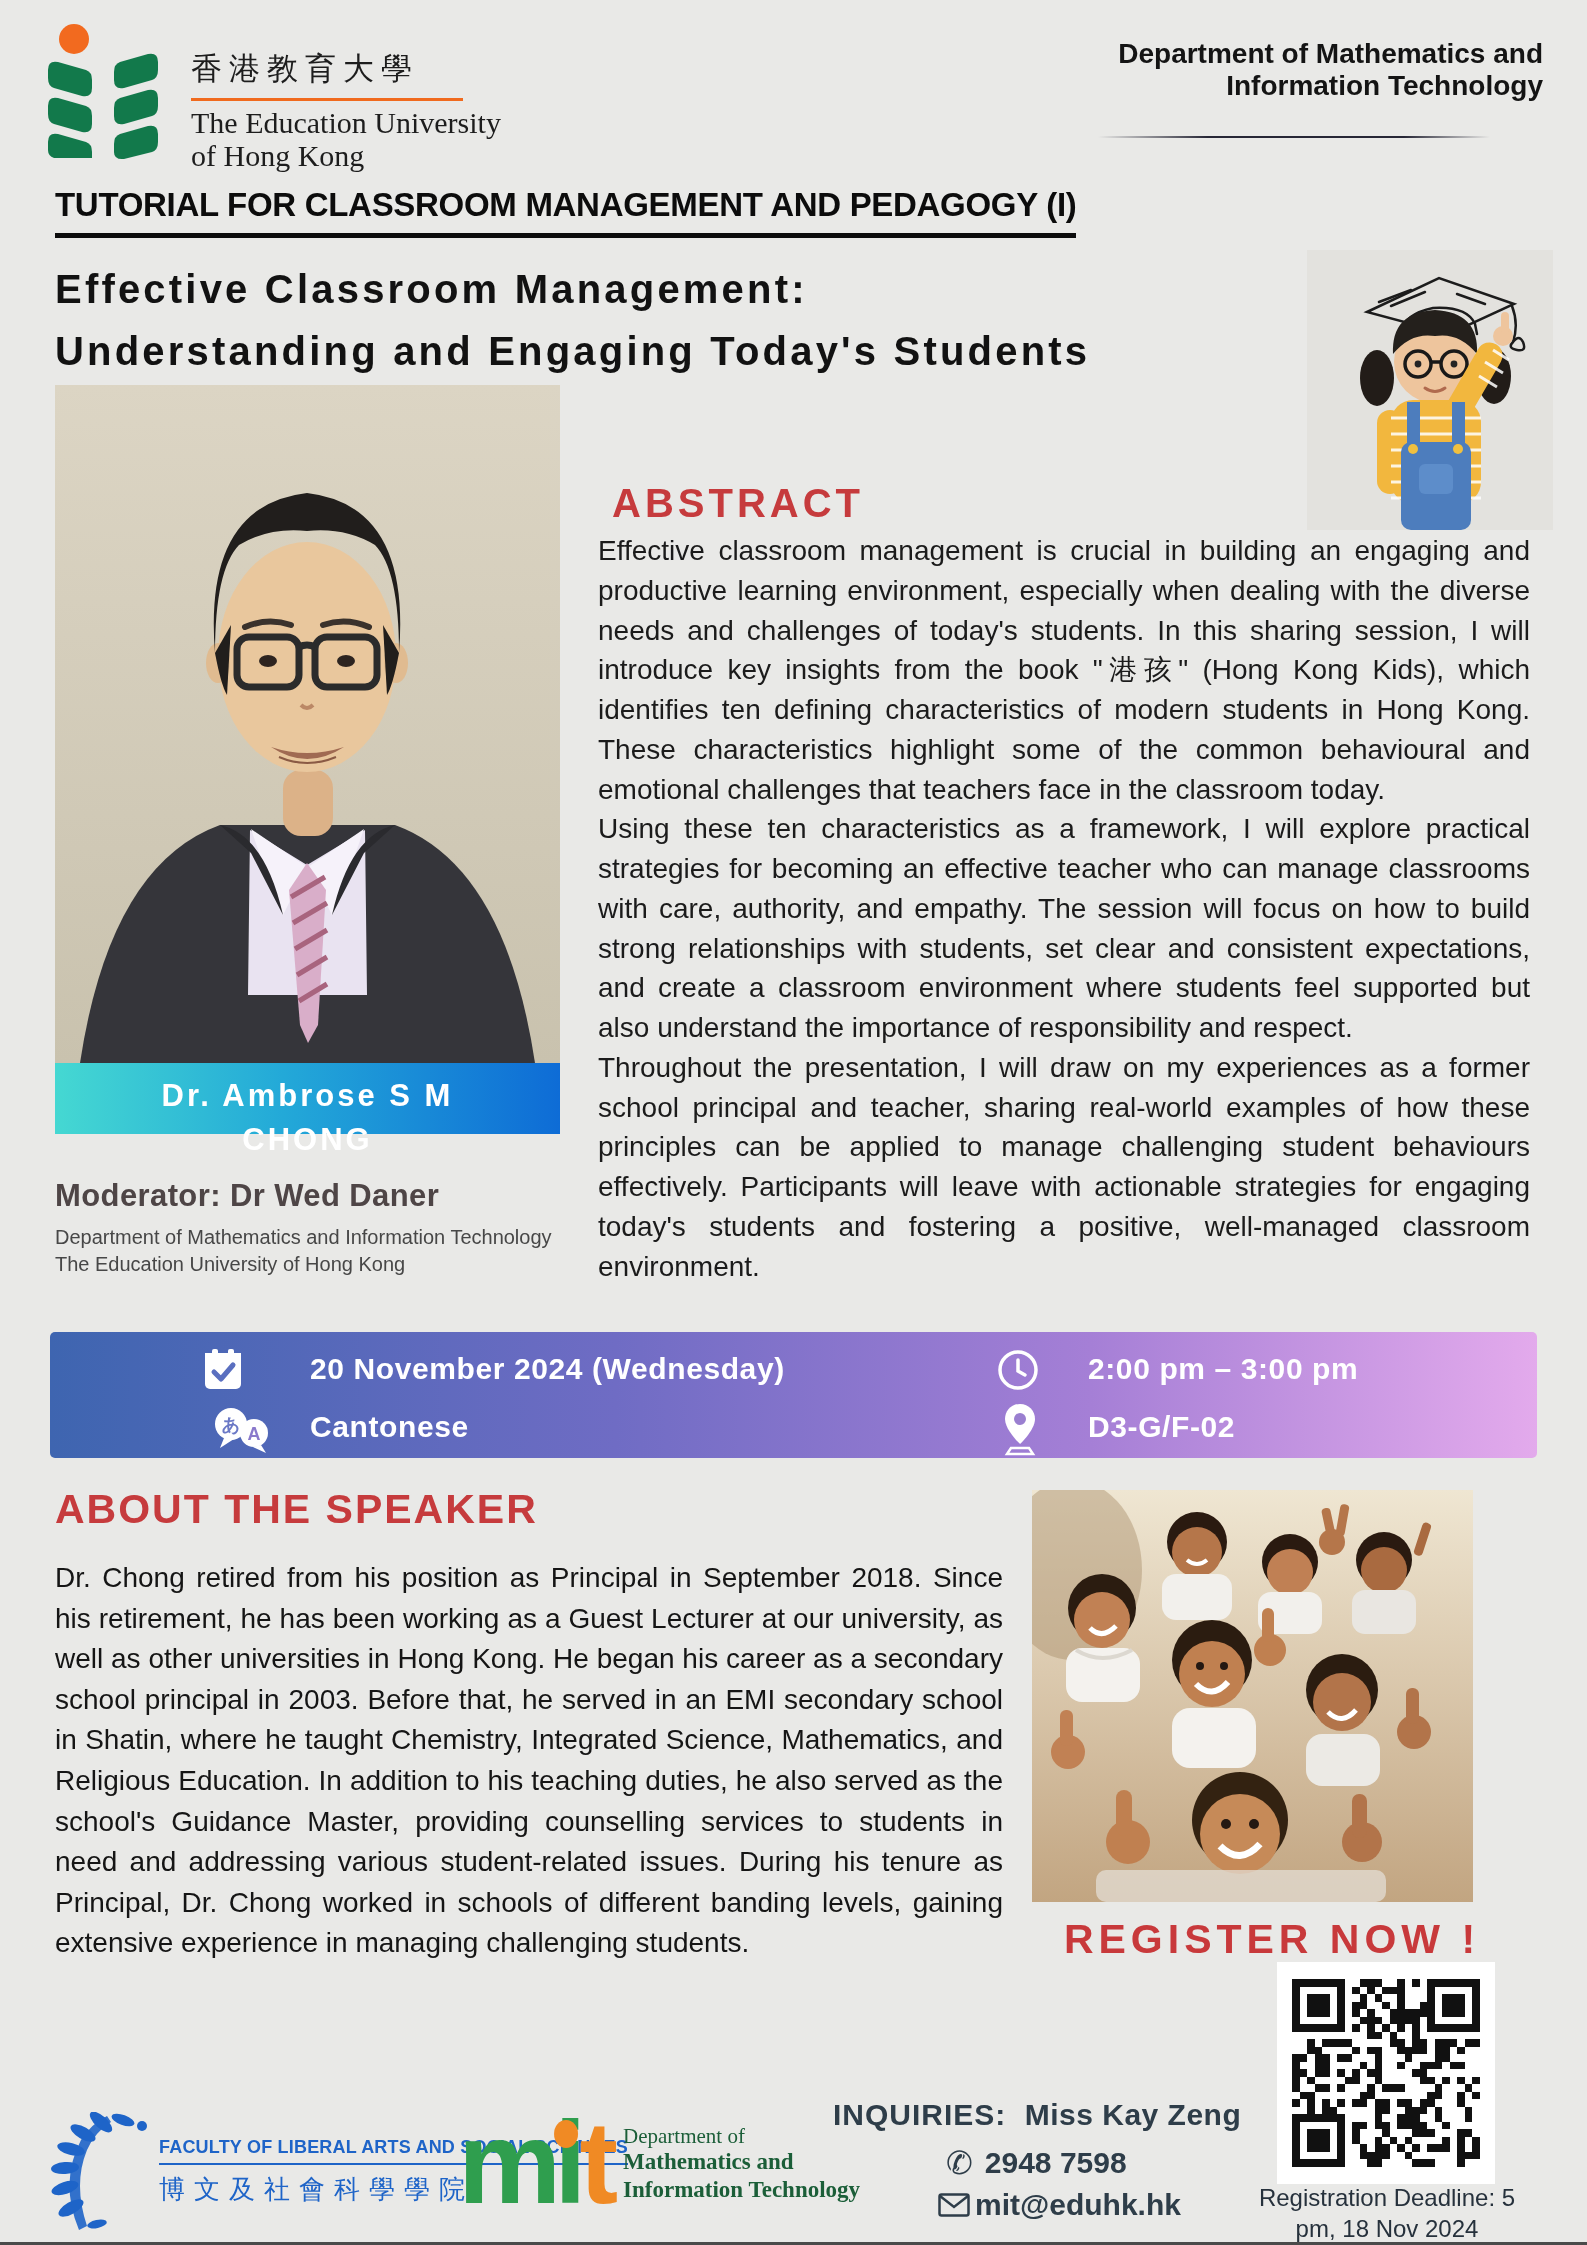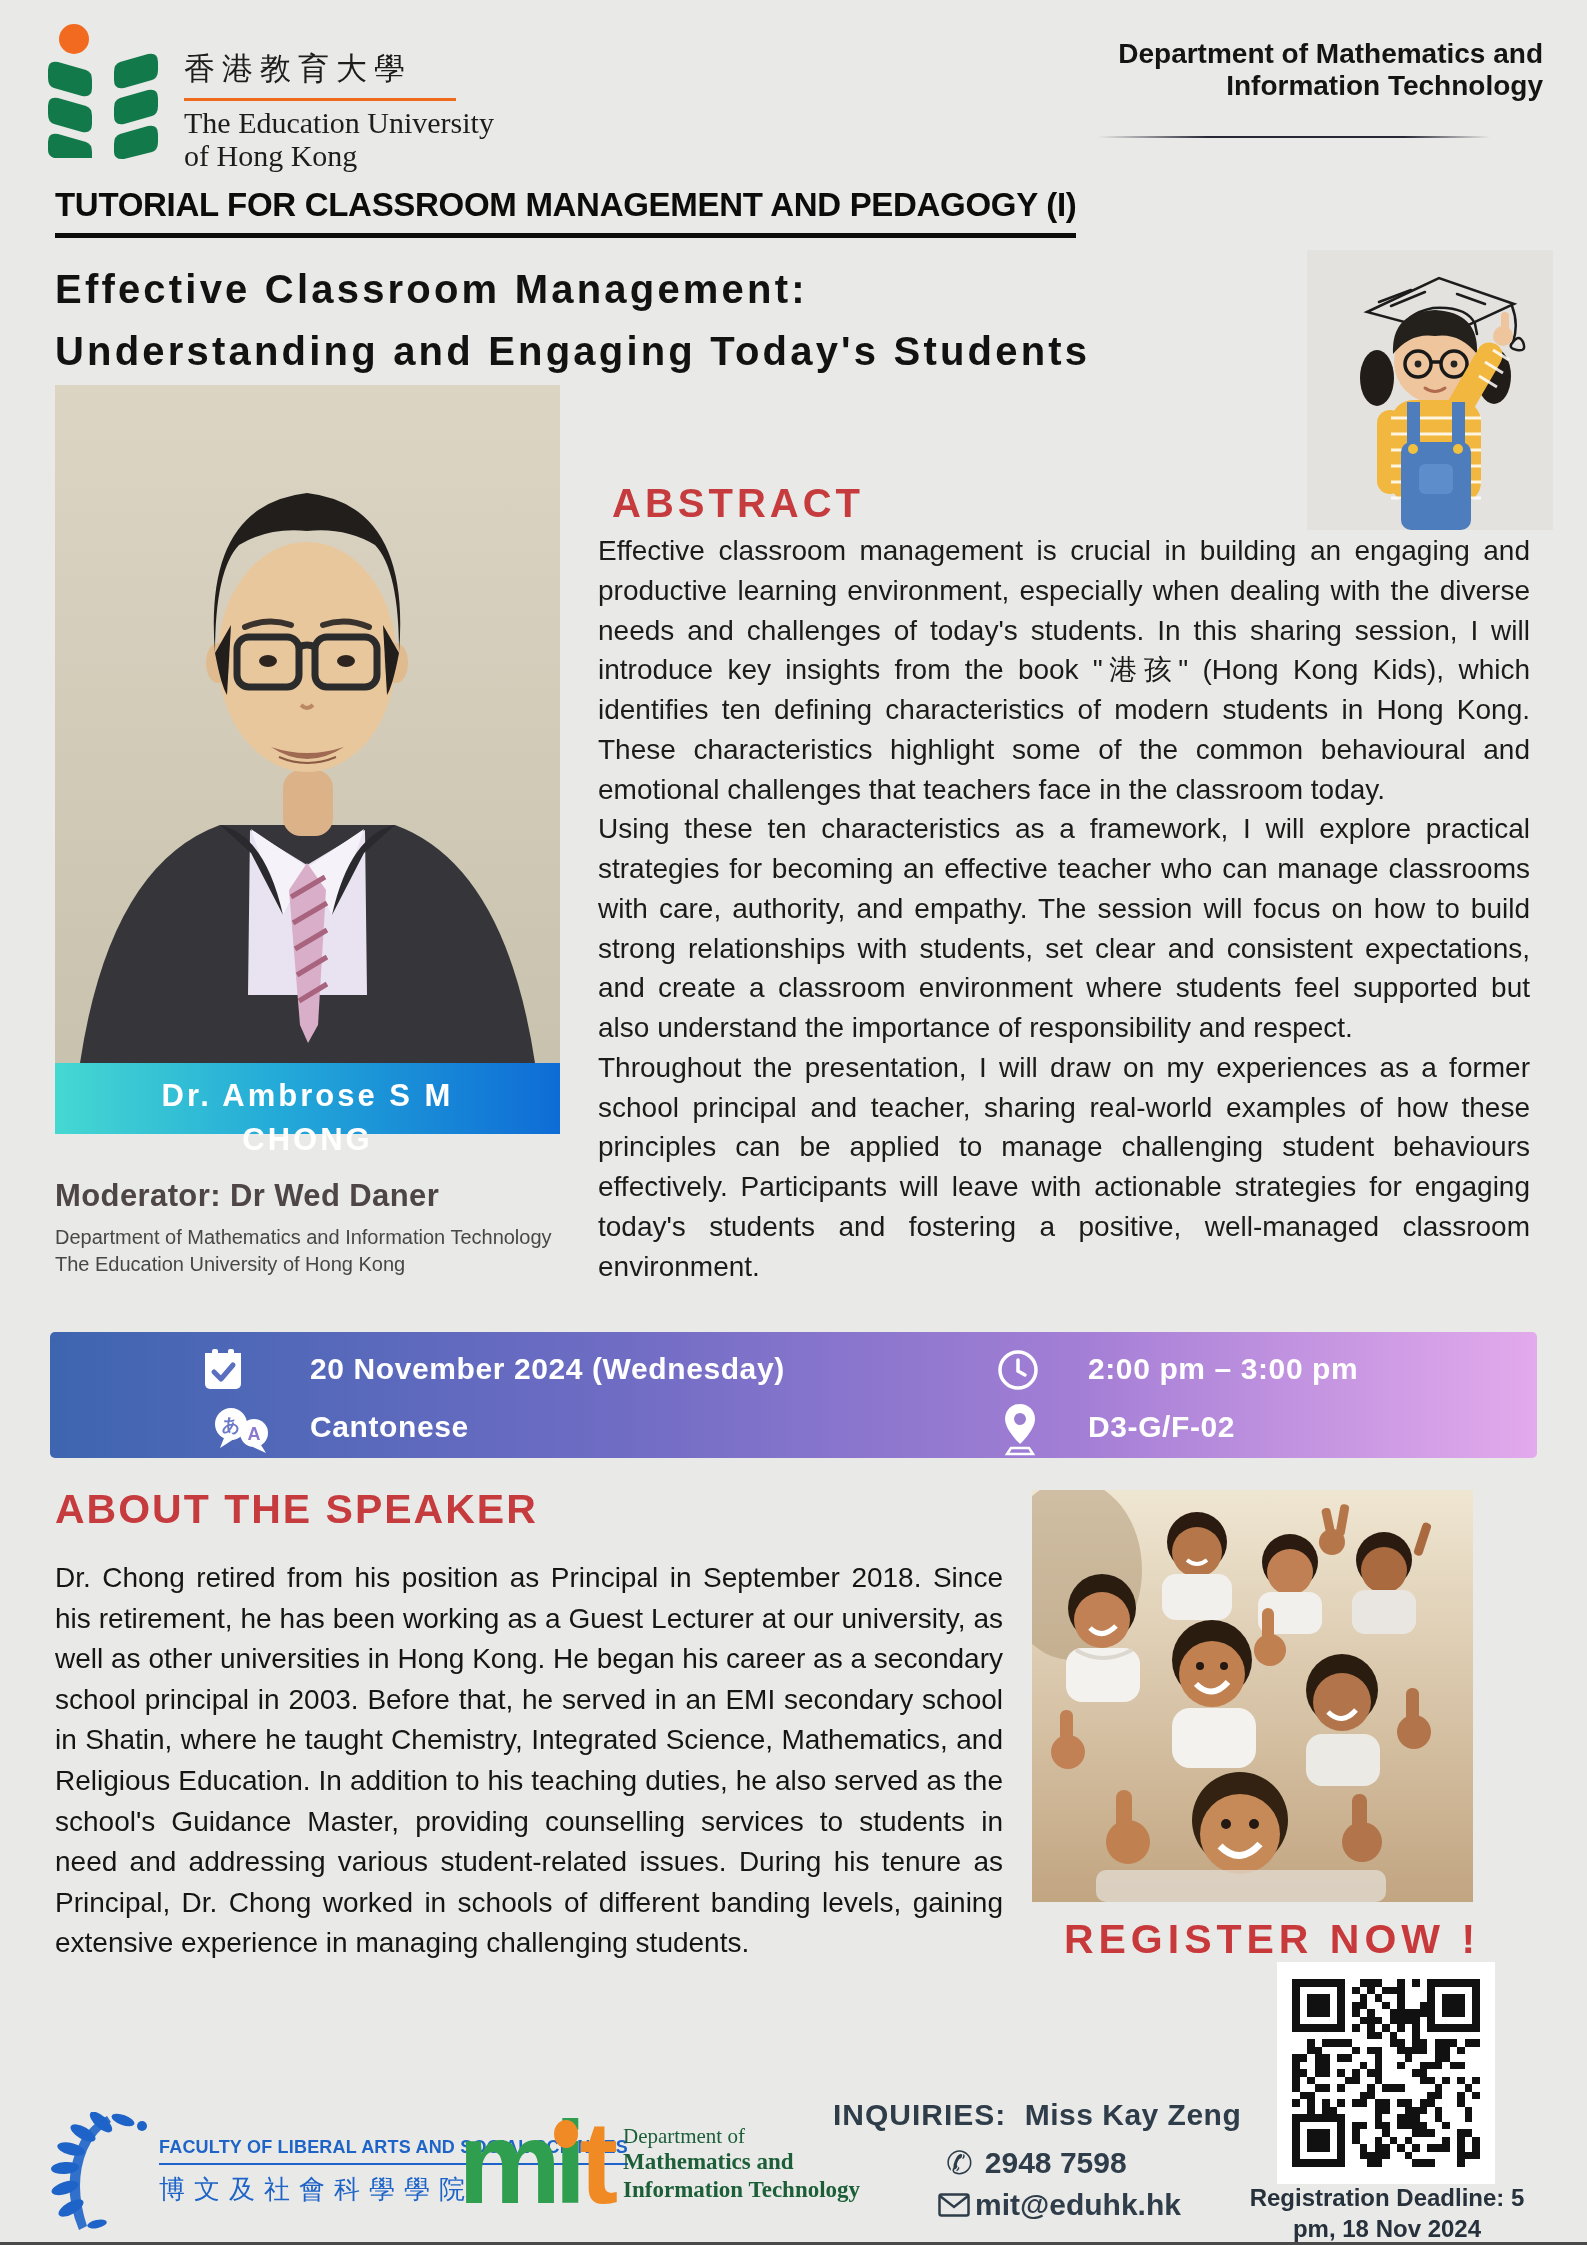--- a/index.html
+++ b/index.html
@@ -3,21 +3,21 @@
 <meta charset="utf-8">
 <style>
   html,body{margin:0;padding:0;background:#d8d8d6;}
   #poster{position:relative;width:1587px;height:2245px;background:#e9e9e7;overflow:hidden;
           font-family:"Liberation Sans",sans-serif;color:#161616;margin:0 auto;}
   #poster::after{content:"";position:absolute;left:0;bottom:0;width:100%;height:3px;background:#4a4a4a;}
 
   
   .eduhk-logo{position:absolute;left:40px;top:22px;display:flex;align-items:flex-start;}
   .eduhk-mark{width:126px;height:138px;flex:0 0 auto;}
-  .eduhk-text{margin-left:18px;margin-top:26px;font-family:"Liberation Serif",serif;color:#1d1d1d;}
+  .eduhk-text{margin-left:25px;margin-top:26px;font-family:"Liberation Serif",serif;color:#1d1d1d;}
   .logo-zh{font-size:31px;letter-spacing:7px;}
   .logo-rule{height:3px;background:#f06a1e;width:272px;margin:8px 0 5px;}
   .logo-en{font-size:30px;line-height:1.1;}
 
   .dept-top{position:absolute;right:44px;top:38px;text-align:right;font-weight:bold;
             font-size:28px;line-height:1.16;color:#141414;}
   .dept-rule{position:absolute;right:97px;top:136px;width:392px;height:2px;
              background:linear-gradient(90deg,rgba(30,30,50,0),#272736 28%,#272736 78%,rgba(30,30,50,0));}
 
   
@@ -58,21 +58,21 @@
                  color:#c63b3d;letter-spacing:2px;}
   .bio{position:absolute;left:55px;top:1558px;width:948px;font-size:28px;line-height:1.45;
        text-align:justify;color:#151515;}
 
   
   .register-heading{position:absolute;left:1032px;top:1916px;width:480px;text-align:center;
                     font-size:41px;font-weight:bold;color:#c8393b;letter-spacing:5px;white-space:nowrap;}
   .qr-box{position:absolute;left:1277px;top:1962px;width:218px;height:222px;background:#fff;
           display:flex;align-items:center;justify-content:center;}
   .deadline{position:absolute;left:1237px;top:2182px;width:300px;text-align:center;font-size:24px;
-            font-weight:bold;color:#26313c;line-height:1.3;}
+            font-weight:normal;color:#26313c;line-height:1.3;}
 
   
   .inq-row1{position:absolute;left:833px;top:2098px;font-size:30px;color:#2e3d49;white-space:nowrap;}
   .inq-label{font-weight:bold;letter-spacing:1px;}
   .inq-name{font-weight:bold;margin-left:10px;letter-spacing:.5px;}
   .inq-phone{position:absolute;left:946px;top:2144px;font-size:30px;font-weight:bold;color:#2e3d49;
              display:flex;align-items:center;gap:12px;}
   .phone-glyph{font-weight:normal;font-size:32px;font-family:"DejaVu Sans",sans-serif;}
   .inq-email{position:absolute;left:938px;top:2188px;font-size:30px;font-weight:bold;color:#2e3d49;
              display:flex;align-items:center;gap:5px;}

